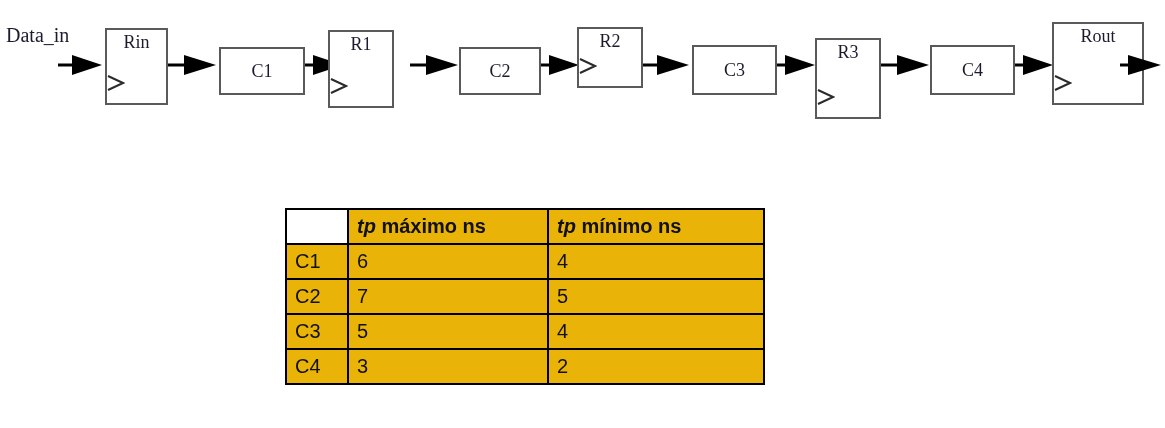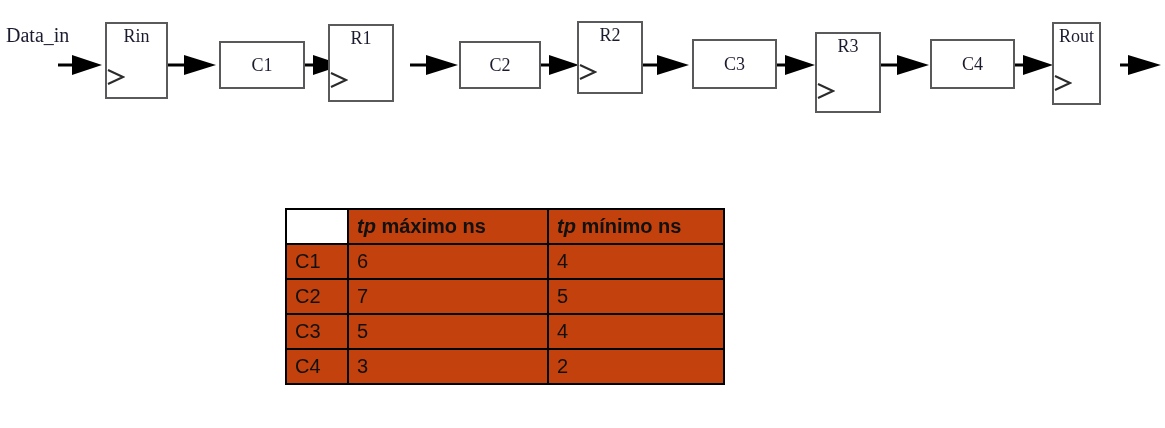--- a/index.html
+++ b/index.html
@@ -26,20 +26,21 @@
     padding-left: 15px;
   }
 
   .blk {
     position: absolute;
     box-sizing: border-box;
     background: #ffffff;
     border: 2px solid #59595b;
     font-family: "Liberation Serif", serif;
     color: #1b1b2f;
+    margin-top: 6px;
   }
   .blk.reg {
     border-color: #5a5a5c;
   }
   .blk-label {
     position: absolute;
     left: 0;
     width: 100%;
     text-align: center;
     font-size: 18px;
@@ -81,41 +82,41 @@
   }
 
   
   #tp-table-wrap {
     position: absolute;
     left: 285px;
     top: 208px;
   }
   table.tp-table {
     border-collapse: collapse;
-    background: #c2410c;
+    background: #eab308;
   }
   table.tp-table td,
   table.tp-table th {
     border: 2px solid #000000;
     font-family: "Liberation Sans", sans-serif;
     font-size: 20px;
     color: #111111;
     height: 35px;
     box-sizing: border-box;
     padding: 0 8px;
     vertical-align: middle;
     font-weight: normal;
     text-align: left;
   }
   table.tp-table th {
     font-weight: bold;
   }
   .col-rowhead { width: 62px; text-align: center; }
   .col-max { width: 200px; }
-  .col-min { width: 176px; }
+  .col-min { width: 216px; }
   .tp-sym {
     font-style: italic;
     font-weight: bold;
   }
   .corner-cell { background: #ffffff; }
 </style>
 </head>
 <body>
 
 <div id="page">
@@ -164,21 +165,21 @@
 
     <div class="blk comb" style="left:459px; top:41px; width:82px; height:48px;">
       <div class="blk-label">C2</div>
     </div>
 
     <svg class="arrow" style="left:541px; top:52px; width:42px;" viewBox="0 0 42 26">
       <line x1="0" y1="13" x2="14" y2="13" stroke="#000000" stroke-width="3"></line>
       <polygon points="8,3 38,13 8,23" fill="#000000"></polygon>
     </svg>
 
-    <div class="blk reg" style="left:577px; top:21px; width:66px; height:73px;">
+    <div class="blk reg" style="left:577px; top:21px; width:66px; height:61px;">
       <div class="blk-label">R2</div>
       <svg class="clk-notch" viewBox="0 0 18 16">
         <polyline points="1,1 16,8 1,15" fill="none" stroke="#2b2b2b" stroke-width="2"></polyline>
       </svg>
     </div>
 
     <svg class="arrow" style="left:643px; top:52px; width:52px;" viewBox="0 0 52 26">
       <line x1="0" y1="13" x2="20" y2="13" stroke="#000000" stroke-width="3"></line>
       <polygon points="14,3 46,13 14,23" fill="#000000"></polygon>
     </svg>
@@ -206,21 +207,21 @@
 
     <div class="blk comb" style="left:930px; top:39px; width:85px; height:50px;">
       <div class="blk-label">C4</div>
     </div>
 
     <svg class="arrow" style="left:1015px; top:52px; width:42px;" viewBox="0 0 42 26">
       <line x1="0" y1="13" x2="14" y2="13" stroke="#000000" stroke-width="3"></line>
       <polygon points="8,3 38,13 8,23" fill="#000000"></polygon>
     </svg>
 
-    <div class="blk reg" style="left:1052px; top:22px; width:49px; height:83px;">
+    <div class="blk reg" style="left:1052px; top:16px; width:92px; height:83px;">
       <div class="blk-label">Rout</div>
       <svg class="clk-notch" viewBox="0 0 18 16">
         <polyline points="1,1 16,8 1,15" fill="none" stroke="#2b2b2b" stroke-width="2"></polyline>
       </svg>
     </div>
 
     <svg class="arrow" style="left:1120px; top:52px; width:45px;" viewBox="0 0 45 26">
       <line x1="0" y1="13" x2="14" y2="13" stroke="#000000" stroke-width="3"></line>
       <polygon points="8,3 41,13 8,23" fill="#000000"></polygon>
     </svg>

